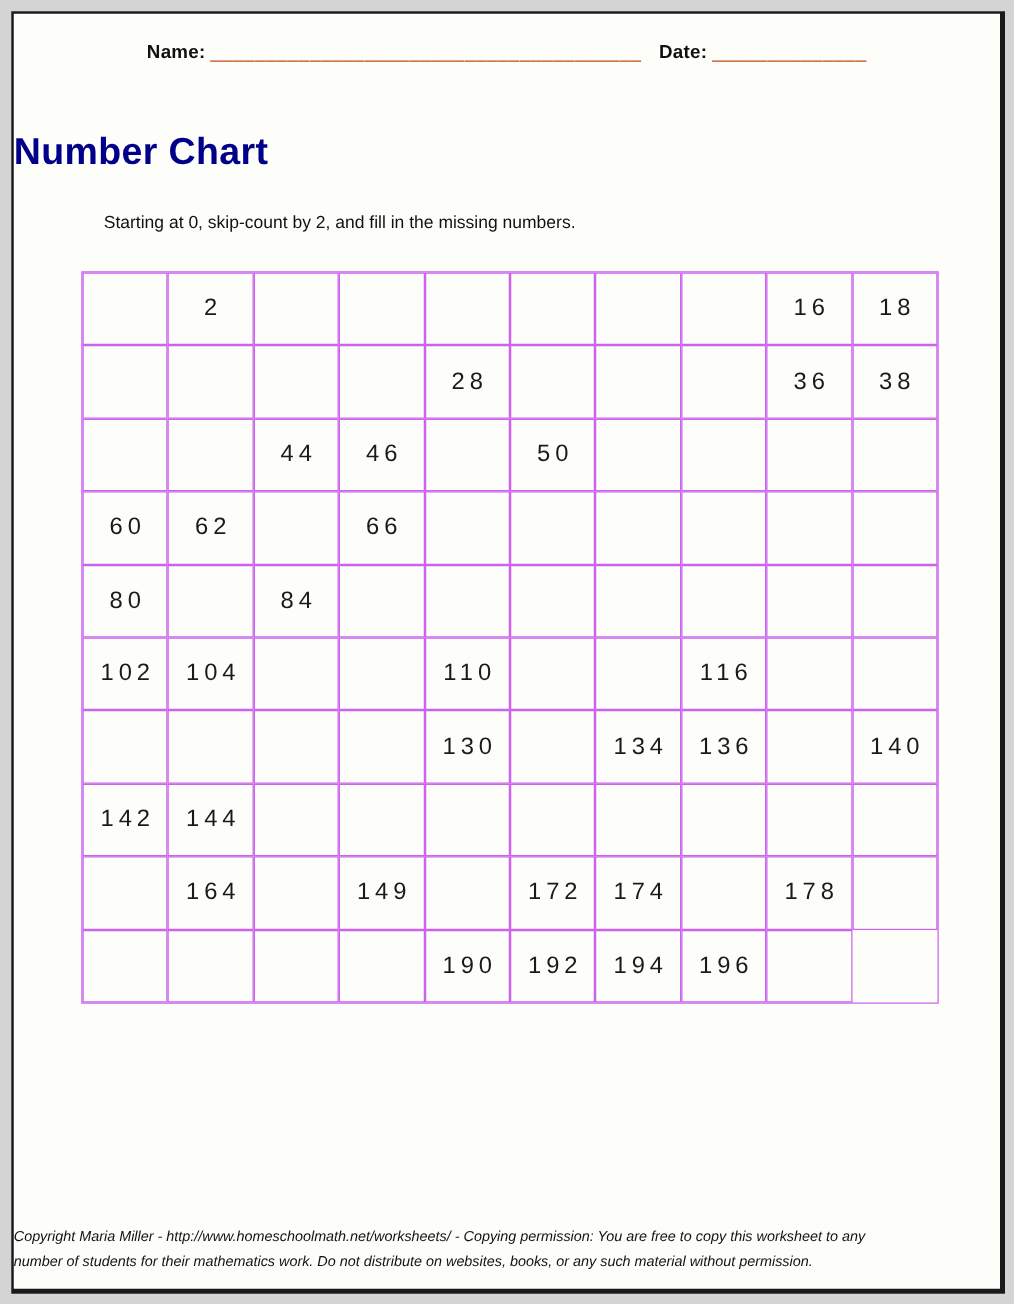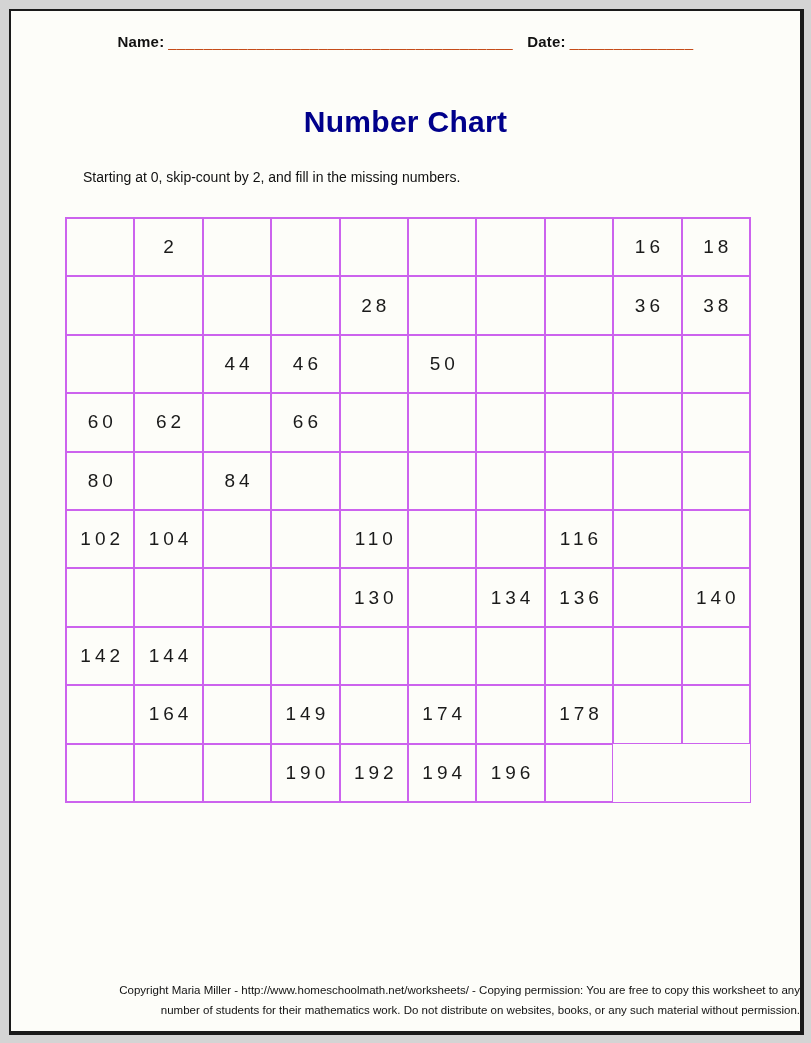--- a/index.html
+++ b/index.html
@@ -30,21 +30,21 @@
   .field-label { font-weight: bold; letter-spacing: 0.2px; }
   .field-line {
     color: #c2410c;
     letter-spacing: 0.5px;
     white-space: nowrap;
   }
   .date-group { margin-left: 10px; }
   .title {
     position: absolute;
     top: 94px; left: 0; right: 0;
-    text-align: center;
+    text-align: left;
     font-size: 30px;
     font-weight: bold;
     color: #00008b;
     letter-spacing: 0.3px;
   }
   .instruction {
     position: absolute;
     top: 158px; left: 72px; right: 40px;
     font-size: 14px;
     color: #111;
@@ -65,21 +65,22 @@
     align-items: center;
     justify-content: center;
     font-size: 19px;
     letter-spacing: 4px;
     padding-left: 4px;
     color: #1a1a1a;
   }
   .footer {
     position: absolute;
     bottom: 11px; left: 0; right: 0;
-    text-align: right;
+    text-align: left;
+    font-style: italic;
     font-size: 11.5px;
     color: #111;
     line-height: 1.75;
     margin-top: 48px;
   }
 </style>
 </head>
 <body>
 
 <div class="page">
@@ -174,20 +175,21 @@
       <div class="cell"></div>
       <div class="cell"></div>
       <div class="cell"></div>
       <div class="cell"></div>
       <div class="cell"></div>
       <div class="cell"></div>
       <div class="cell">164</div>
       <div class="cell"></div>
       <div class="cell">149</div>
       <div class="cell"></div>
+      <div class="cell">172</div>
       <div class="cell">174</div>
       <div class="cell"></div>
       <div class="cell">178</div>
       <div class="cell"></div>
       <div class="cell"></div>
       <div class="cell"></div>
       <div class="cell"></div>
       <div class="cell"></div>
       <div class="cell">190</div>
       <div class="cell">192</div>

